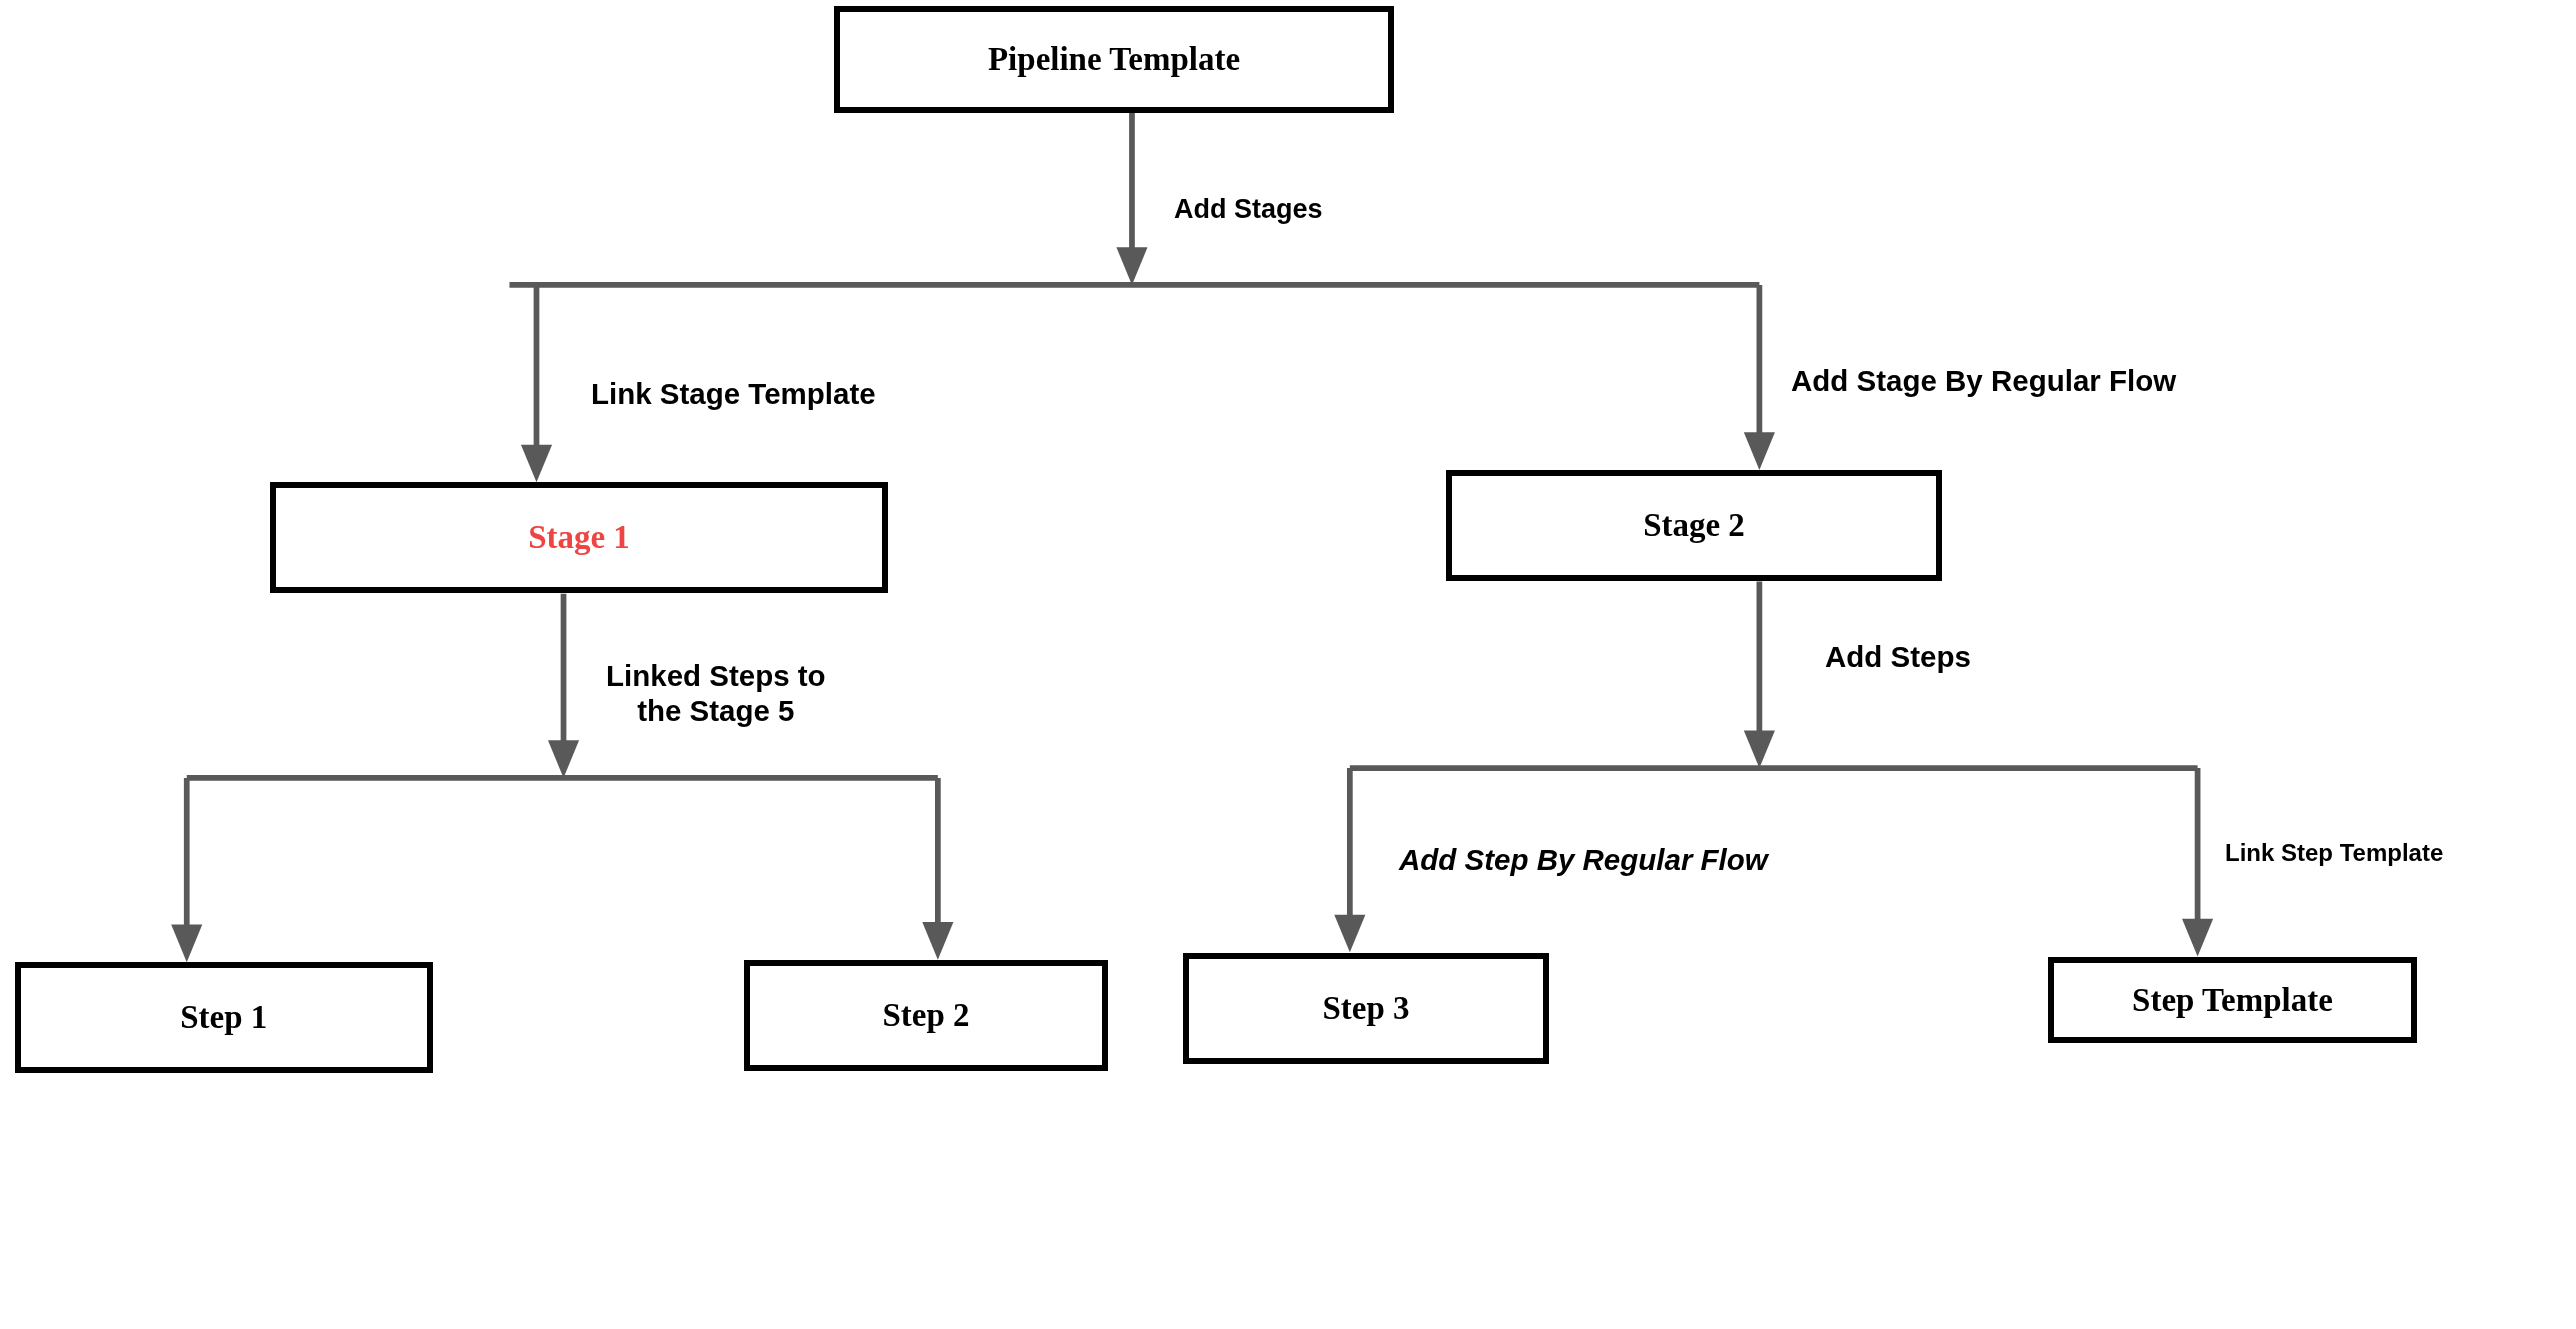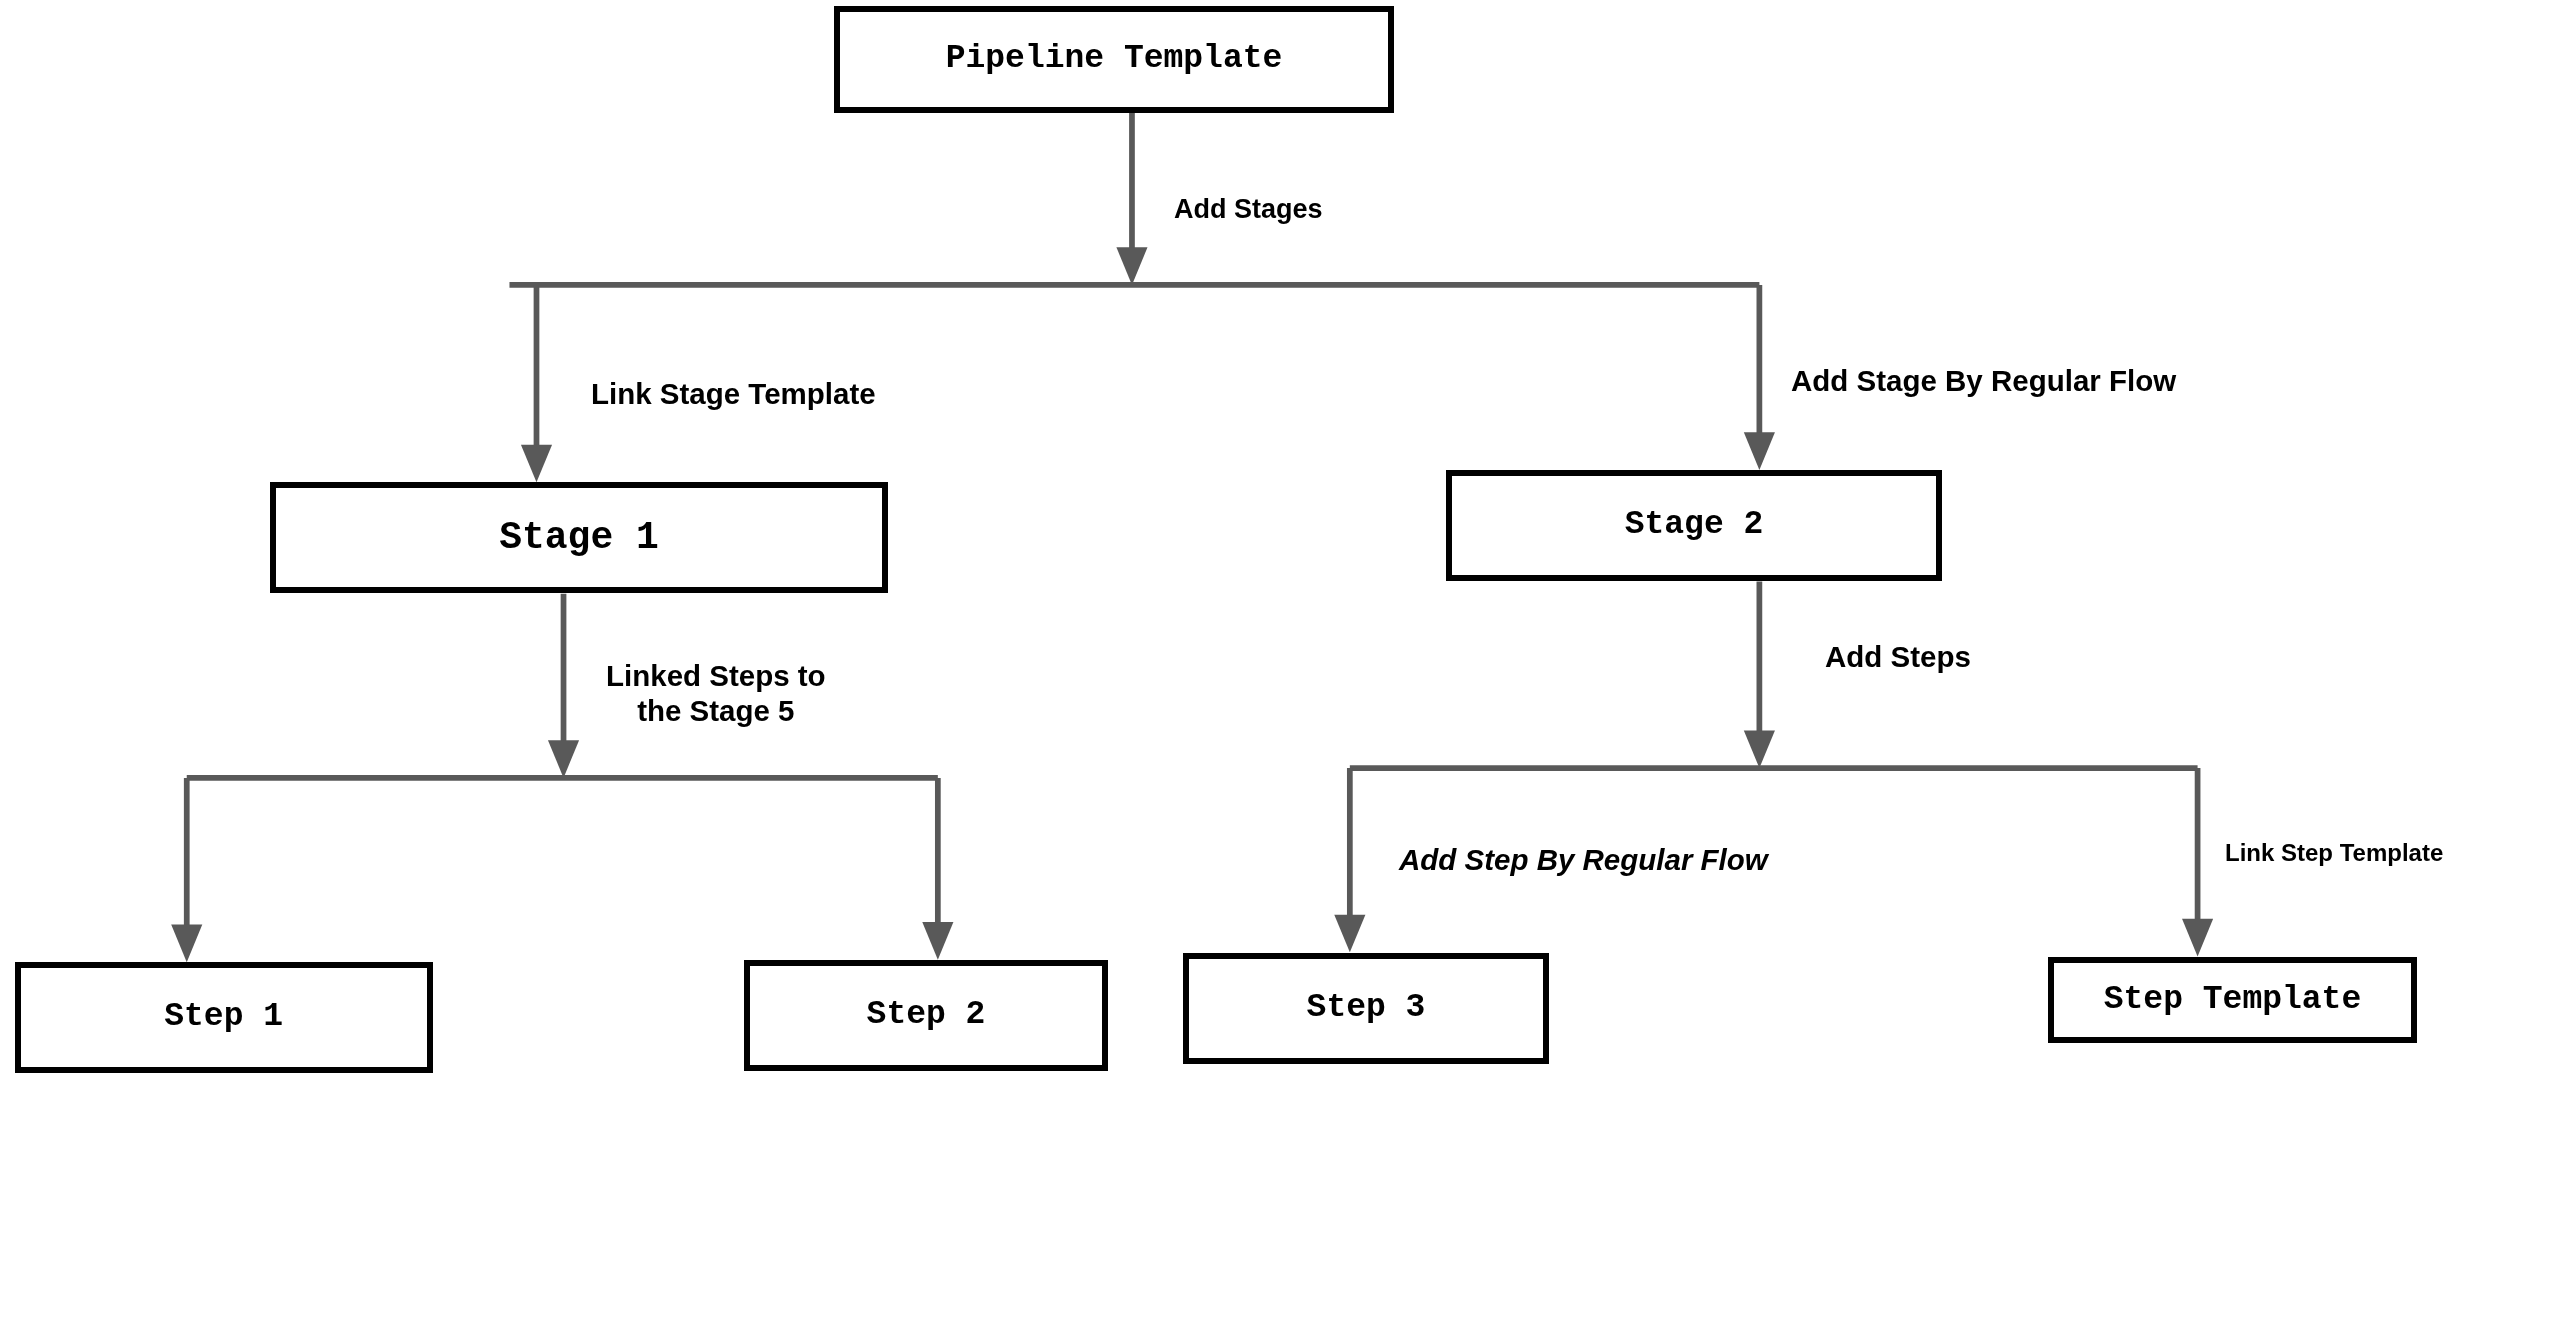--- a/index.html
+++ b/index.html
@@ -28,21 +28,21 @@
     position: absolute;
     box-sizing: border-box;
     background: #ffffff;
     border: 6.6px solid #000000;
     display: flex;
     align-items: center;
     justify-content: center;
     z-index: 3;
   }
   .node-label {
-    font-family: Liberation Mono, monospace;
+    font-family: Liberation Serif, serif;
     font-weight: bold;
     color: #000000;
     text-align: center;
     line-height: 1.05;
     white-space: nowrap;
   }
   .edge-label {
     position: absolute;
     font-family: "Liberation Sans", sans-serif;
     font-weight: bold;
@@ -85,21 +85,21 @@
       <polygon points="1629,1117 1667,1117 1648,1163" fill="#595959"></polygon>
       <line x1="2683" y1="938" x2="2683" y2="1138" stroke="#595959" stroke-width="7" stroke-linecap="butt"></line>
       <polygon points="2664,1122 2702,1122 2683,1168" fill="#595959"></polygon>
     </svg>
 
   <div id="nodes-layer">
       <div class="node" style="left: 834px; top: 5.7px; width: 560px; height: 107px; border-width: 6.6px; border-color: rgb(0, 0, 0); background: rgb(255, 255, 255);">
         <div class="node-label" style="font-size: 33px; color: rgb(0, 0, 0);">Pipeline Template</div>
       </div>
       <div class="node" style="left: 270px; top: 482px; width: 618px; height: 111px; border-width: 6.6px; border-color: rgb(0, 0, 0); background: rgb(255, 255, 255);">
-        <div class="node-label" style="font-size: 38px; color: #000000;">Stage 1</div>
+        <div class="node-label" style="font-size: 33px; color: #ef4444;">Stage 1</div>
       </div>
       <div class="node" style="left: 1446px; top: 470px; width: 496px; height: 111px; border-width: 6.6px; border-color: rgb(0, 0, 0); background: rgb(255, 255, 255);">
         <div class="node-label" style="font-size: 33px; color: rgb(0, 0, 0);">Stage 2</div>
       </div>
       <div class="node" style="left: 14.7px; top: 962px; width: 418px; height: 111px; border-width: 6.6px; border-color: rgb(0, 0, 0); background: rgb(255, 255, 255);">
         <div class="node-label" style="font-size: 33px; color: rgb(0, 0, 0);">Step 1</div>
       </div>
       <div class="node" style="left: 744px; top: 960px; width: 364px; height: 111px; border-width: 6.6px; border-color: rgb(0, 0, 0); background: rgb(255, 255, 255);">
         <div class="node-label" style="font-size: 33px; color: rgb(0, 0, 0);">Step 2</div>
       </div>

